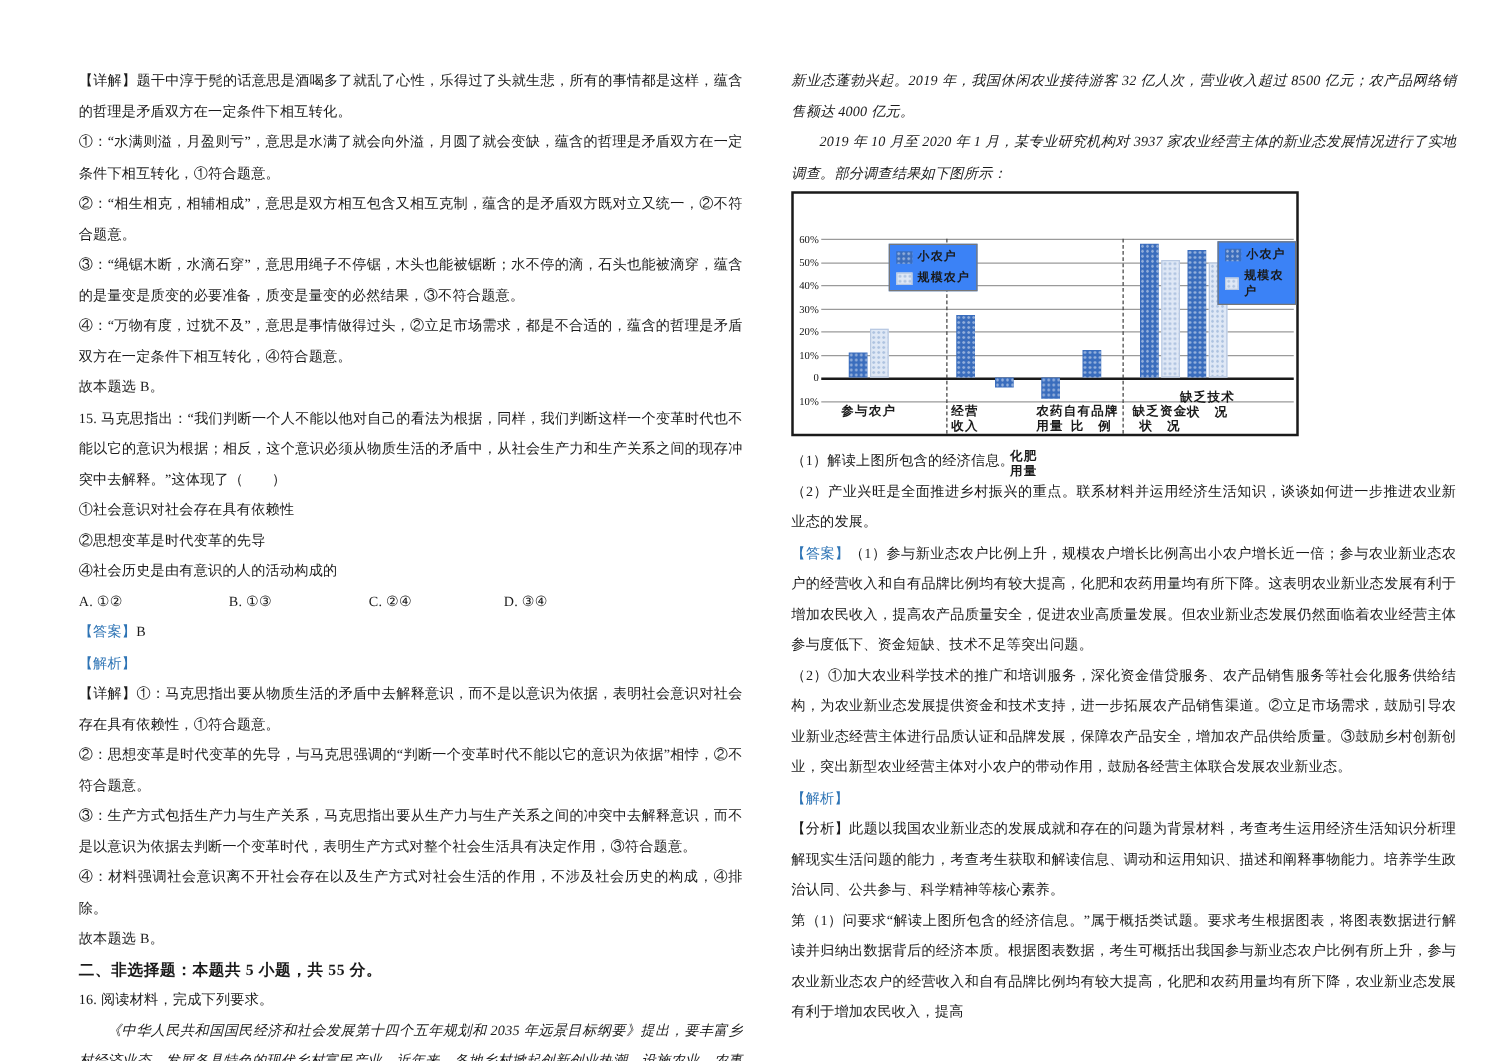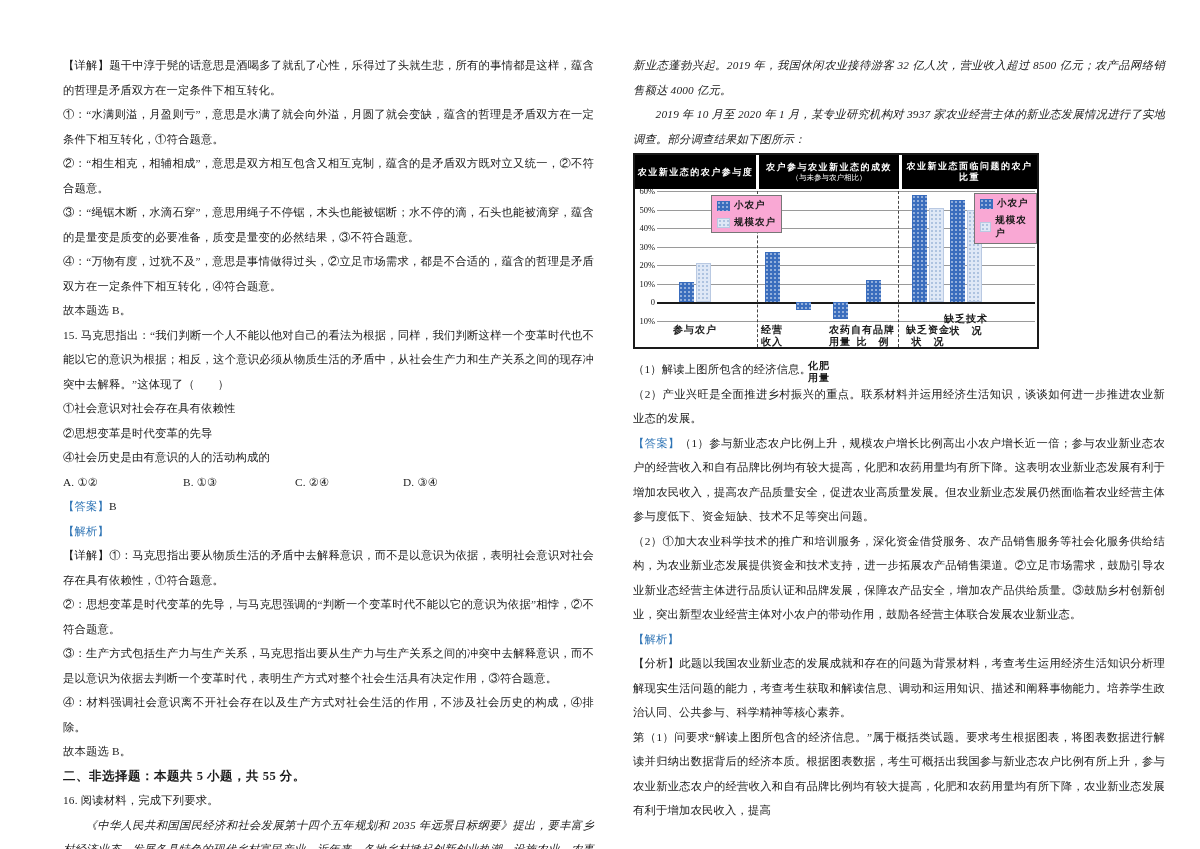--- a/index.html
+++ b/index.html
@@ -39,21 +39,21 @@
   .vsep{position:absolute;width:0;border-left:1.5px dashed #444;}
   .bar{position:absolute;}
   .bar.s0{background:#3a6dbd;
       background-image:radial-gradient(rgba(255,255,255,0.45) 1px,transparent 1.2px);
       background-size:4px 4px;}
   .bar.s1{background:#dfe8f6;border:1px solid #b9c9e2;box-sizing:border-box;
       background-image:radial-gradient(#aec3e0 1px,transparent 1.2px);
       background-size:4px 4px;}
   .xlabel{position:absolute;text-align:center;font-size:10px;font-weight:bold;
       line-height:11.5px;transform:translateX(-50%);white-space:pre;letter-spacing:1px;}
-  .legend{position:absolute;background:#f9a8d4;border:1px solid #777;
+  .legend{position:absolute;background:#3b82f6;border:1px solid #777;
       padding:3px 5px;display:flex;flex-direction:column;gap:4px;}
   .legend-row{display:flex;align-items:center;gap:4px;}
   .legend-swatch{width:13px;height:10px;}
   .legend-label{font-size:9.5px;font-weight:bold;letter-spacing:1px;}
 </style>
 </head>
 <body>
 
 <div class="page">
   <div class="col left" id="col-left">
@@ -82,32 +82,20 @@
       <div class="para ">故本题选 B。</div>
       <div class="para bold-head">二、非选择题：本题共 5 小题，共 55 分。</div>
       <div class="para ">16. 阅读材料，完成下列要求。</div>
       <div class="para kaiti indent">《中华人民共和国国民经济和社会发展第十四个五年规划和 2035 年远景目标纲要》提出，要丰富乡村经济业态，发展各具特色的现代乡村富民产业。近年来，各地乡村掀起创新创业热潮，设施农业、农事体验、电商直播等农业</div>
     </div>
   <div class="col right" id="col-right">
       <div class="para kaiti">新业态蓬勃兴起。2019 年，我国休闲农业接待游客 32 亿人次，营业收入超过 8500 亿元；农产品网络销售额达 4000 亿元。</div>
       <div class="para kaiti indent">2019 年 10 月至 2020 年 1 月，某专业研究机构对 3937 家农业经营主体的新业态发展情况进行了实地调查。部分调查结果如下图所示：</div>
       <div id="chart-slot">
         <div class="chart-wrap">
-          <div class="chart-headers">
-            <div class="chart-hdr" style="width: 121px;">
-              <div class="t">农业新业态的农户参与度</div>
-            </div>
-            <div class="chart-hdr" style="width: 140px;">
-              <div class="t">农户参与农业新业态的成效</div>
-              <div class="s">（与未参与农户相比）</div>
-            </div>
-            <div class="chart-hdr" style="flex: 1 1 0%;">
-              <div class="t">农业新业态面临问题的农户比重</div>
-            </div>
-          </div>
           <div class="gridline" style="left: 22px; right: 2px; top: 36px;"></div>
           <div class="ytick" style="left: 0px; top: 36px;">60%</div>
           <div class="gridline" style="left: 22px; right: 2px; top: 54.5714px;"></div>
           <div class="ytick" style="left: 0px; top: 54.5714px;">50%</div>
           <div class="gridline" style="left: 22px; right: 2px; top: 73.1429px;"></div>
           <div class="ytick" style="left: 0px; top: 73.1429px;">40%</div>
           <div class="gridline" style="left: 22px; right: 2px; top: 91.7143px;"></div>
           <div class="ytick" style="left: 0px; top: 91.7143px;">30%</div>
           <div class="gridline" style="left: 22px; right: 2px; top: 110.286px;"></div>
           <div class="ytick" style="left: 0px; top: 110.286px;">20%</div>

